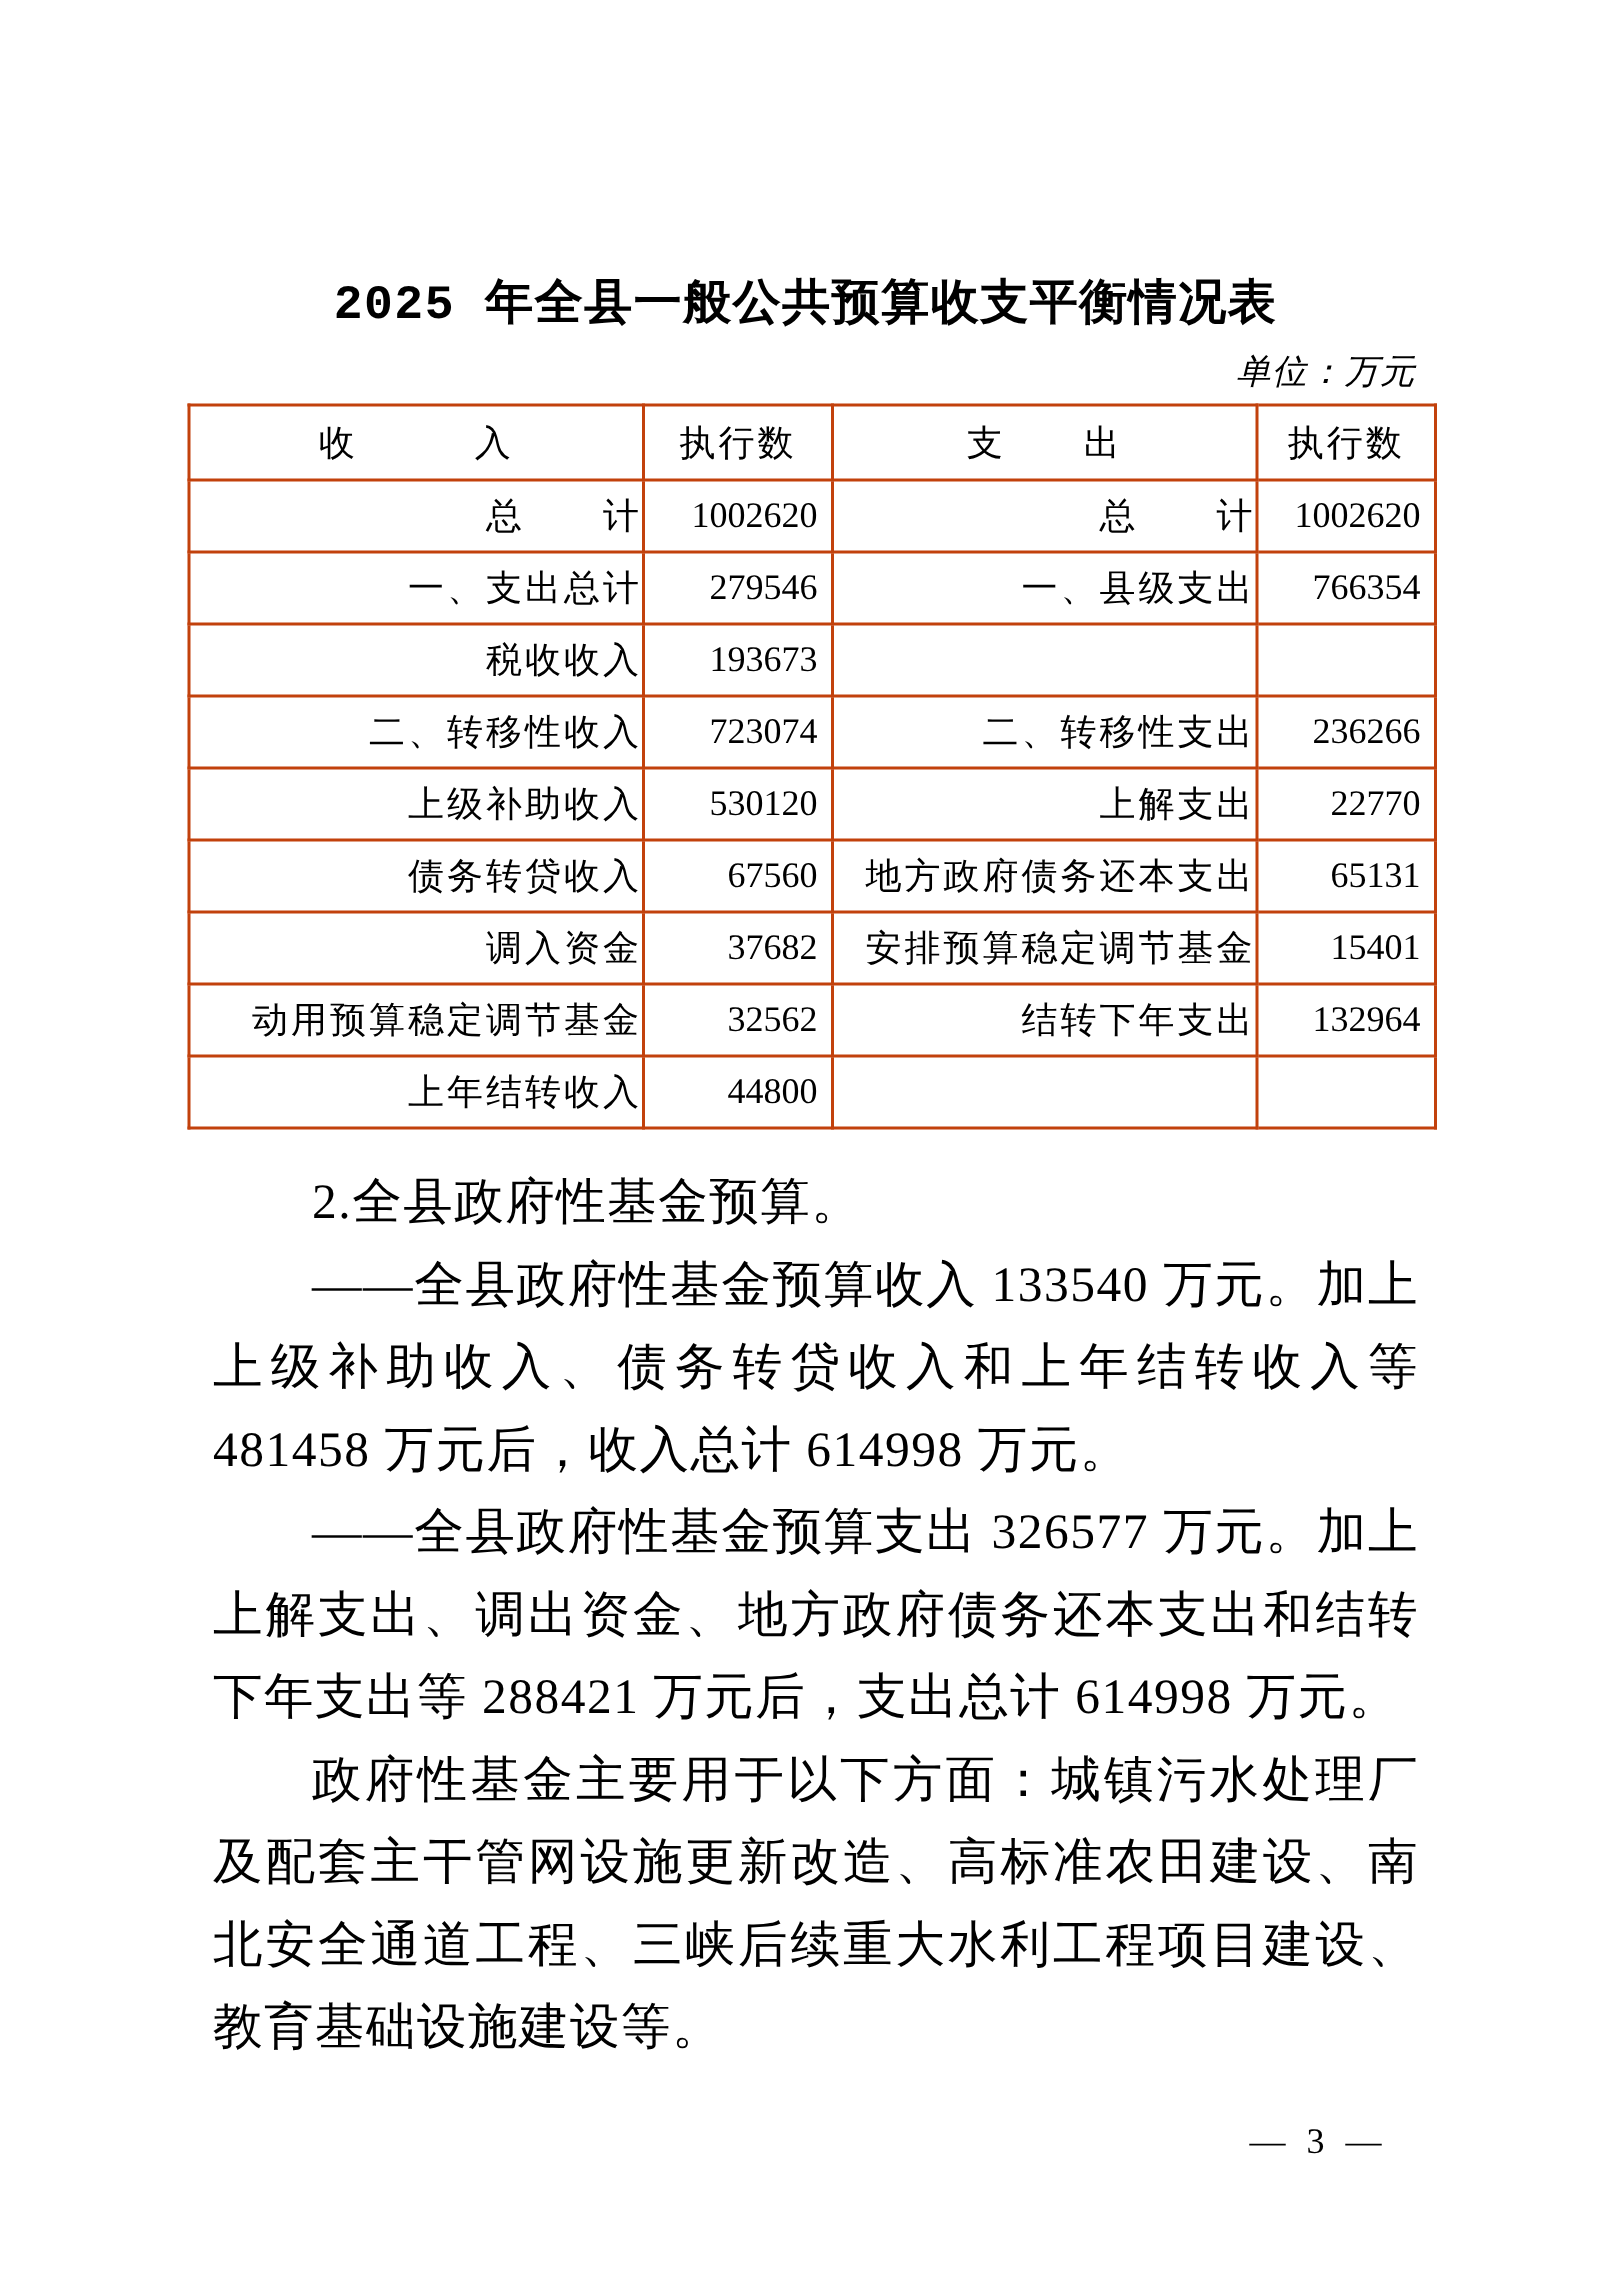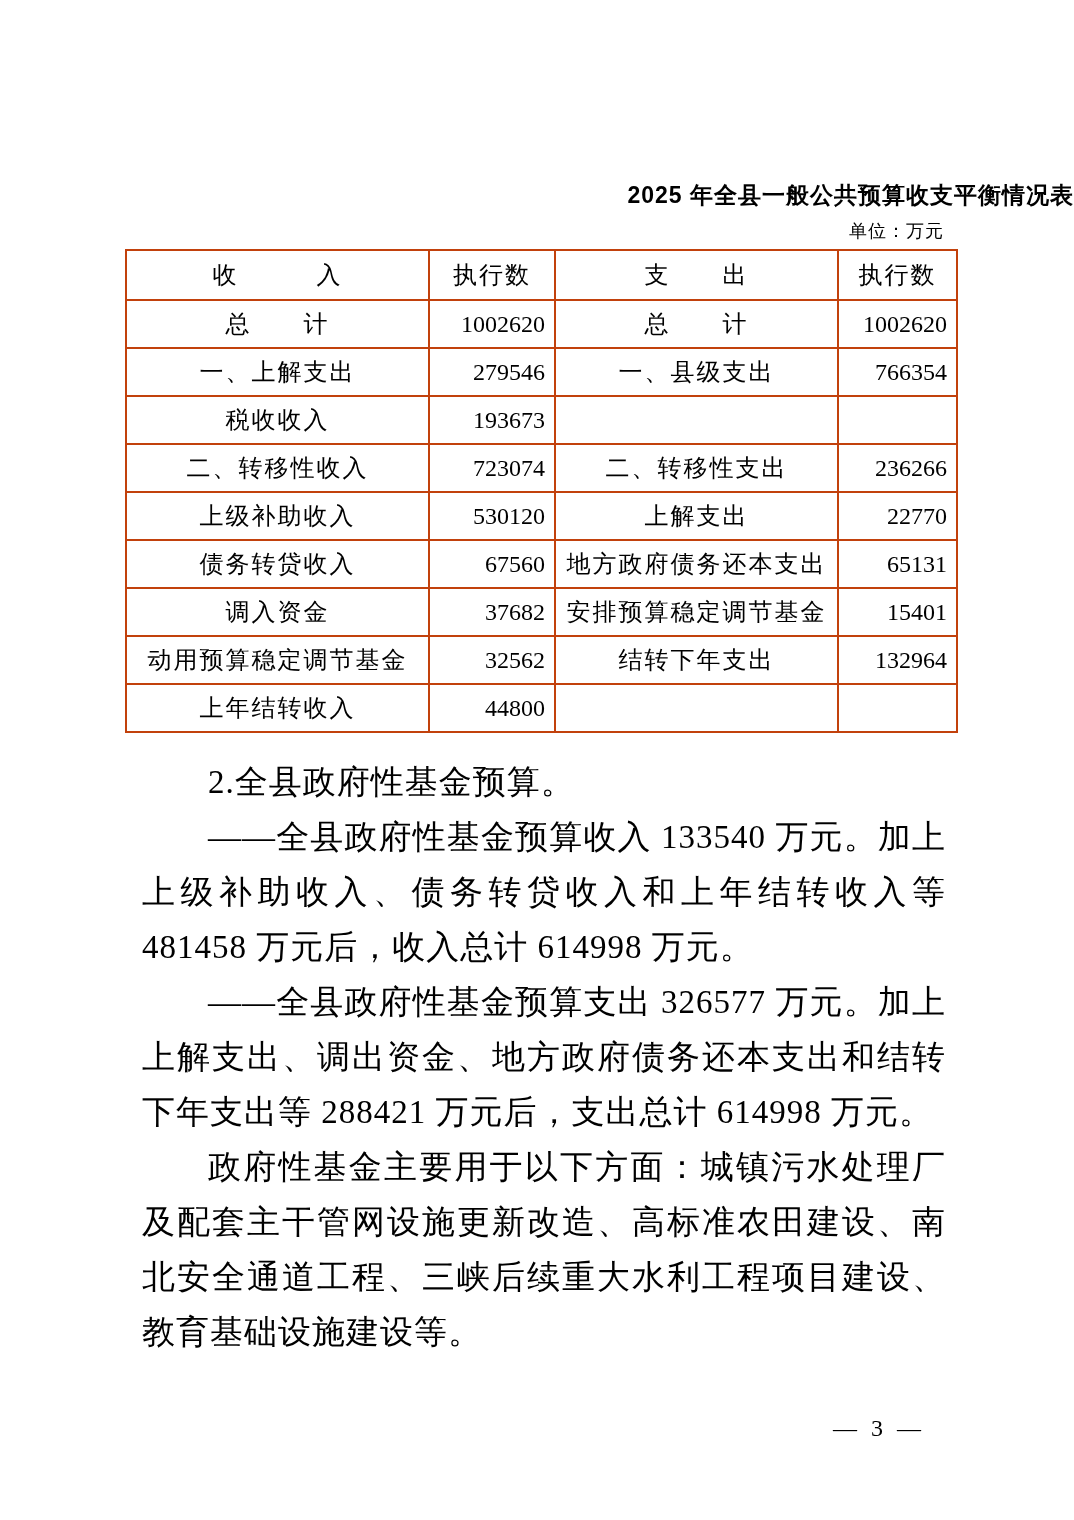--- a/index.html
+++ b/index.html
@@ -9,47 +9,48 @@
     width: 1074px;
     height: 1520px;
     margin: 0 auto;
     background: #ffffff;
     color: #000000;
     font-family: "Liberation Serif", "DejaVu Serif", serif;
     overflow: hidden;
   }
   .doc-title {
     margin-top: 180px;
-    text-align: right;
-    font-family: Liberation Sans, sans-serif;
+    text-align: center;
+    font-family: Liberation Mono, monospace;
     font-weight: bold;
-    font-size: 23px;
+    font-size: 32px;
     letter-spacing: 1px;
   }
   .unit-note {
     margin: 8px 130px 6px 0;
     text-align: right;
-    font-size: 18px;
+    font-size: 23px;
     letter-spacing: 1px;
+    font-style: italic;
   }
   table.balance-table {
     margin-left: 125px;
     width: 831px;
     border-collapse: collapse;
     table-layout: fixed;
     font-size: 24px;
   }
   table.balance-table td {
     border: 2px solid #c2410c;
     height: 48px;
     overflow: hidden;
     white-space: nowrap;
   }
   table.balance-table tr.hdr td { height: 50px; text-align: center; letter-spacing: 2px; }
-  td.lbl { text-align: center; letter-spacing: 2px; }
+  td.lbl { text-align: right; letter-spacing: 2px; }
   td.num { text-align: right; padding-right: 9px; letter-spacing: 0; font-family: Liberation Serif, serif; }
   .body-text {
     margin: 22px 128px 0 142px;
     font-size: 33px;
     line-height: 55px;
     text-align: justify;
     letter-spacing: 1px;
   }
   .body-text p { text-indent: 2em; }
   .page-number {
@@ -83,21 +84,21 @@
         <td>支　　出</td>
         <td>执行数</td>
       </tr>
       <tr>
         <td class="lbl">总　　计</td>
         <td class="num">1002620</td>
         <td class="lbl">总　　计</td>
         <td class="num">1002620</td>
       </tr>
       <tr>
-        <td class="lbl">一、上解支出</td>
+        <td class="lbl">一、支出总计</td>
         <td class="num">279546</td>
         <td class="lbl">一、县级支出</td>
         <td class="num">766354</td>
       </tr>
       <tr>
         <td class="lbl">税收收入</td>
         <td class="num">193673</td>
         <td class="lbl"></td>
         <td class="num"></td>
       </tr>

